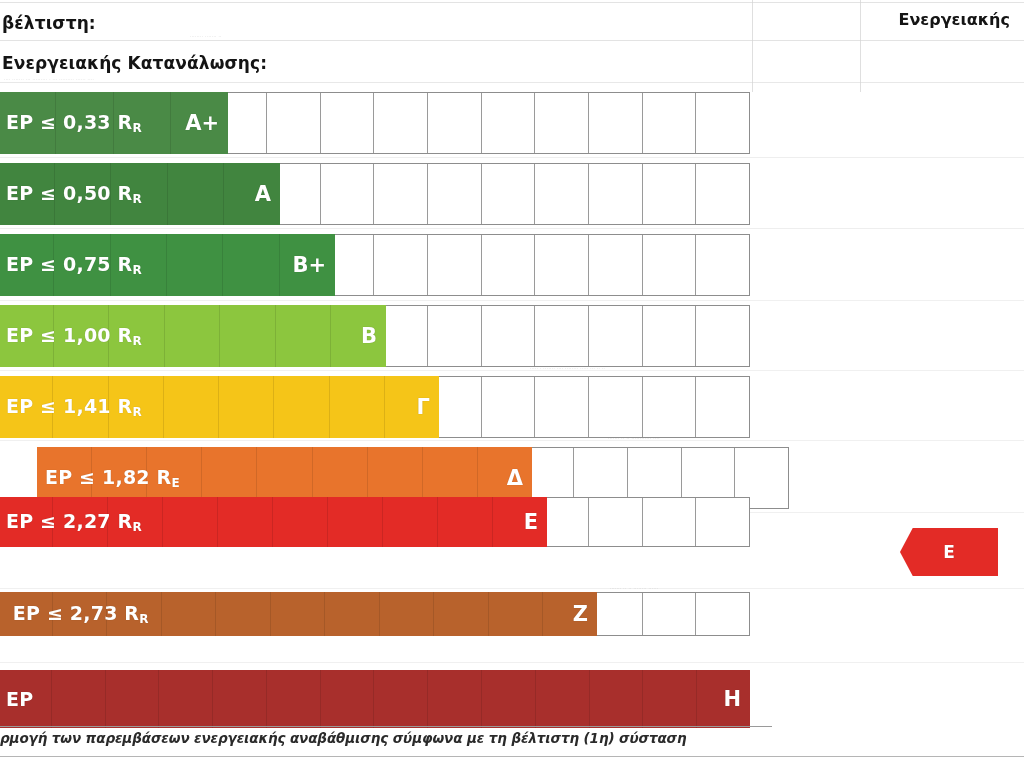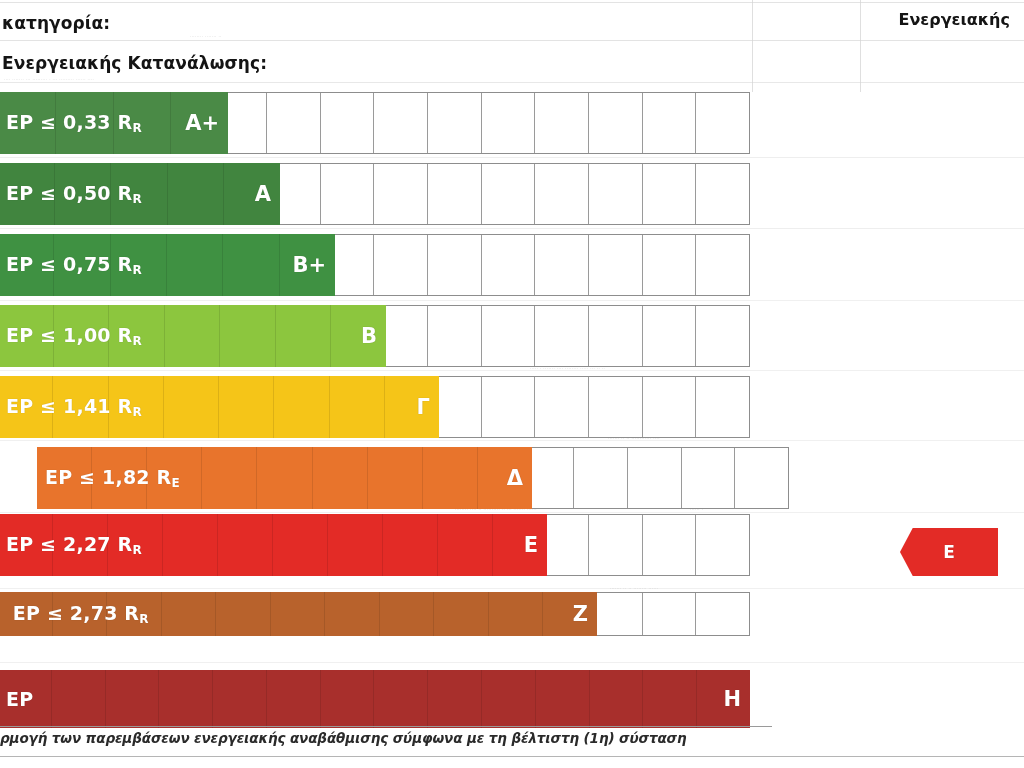--- a/index.html
+++ b/index.html
@@ -249,21 +249,21 @@
   <div class="ghost-text" style="left:530px; top:365px;">.....  . ....... .... ........ .....   ... .. ..</div>
   <div class="ghost-text" style="left:608px; top:435px;">.......        .. .. ............ ....</div>
   <div class="ghost-text" style="left:455px; top:506px;">........ .... .. .......... .. ... .......     ......</div>
   <div class="ghost-text" style="left:690px; top:506px;">......     .</div>
   <div class="ghost-text" style="left:610px; top:585px;">.......     .. ..  ........ ......</div>
 </div>
 
 <div class="header-zone">
 
   <div class="hdr-row hdr-row-1">
-    <span class="hdr-left-text">κατηγορία:</span>
+    <span class="hdr-left-text">βέλτιστη:</span>
   </div>
 
   <div class="hdr-right-text">Ενεργειακής</div>
 
   <div class="hdr-row hdr-row-2">
     <span class="hdr-left-text">Ενεργειακής Κατανάλωσης:</span>
   </div>
 </div>
 
 <div class="chart-zone">
@@ -462,21 +462,21 @@
           <i></i>
           <i></i>
           <i></i>
           <i></i>
         </div>
       <span class="bar-label">EP ≤ 1,82 R<span class="sub">E</span></span>
       <span class="bar-grade">Δ</span>
     </div>
   </div>
 
-  <div class="bar-row" style="top:426px; height:62px;">
+  <div class="bar-row" style="top:409px; height:50px;">
     <div class="grid-strip" style="width:752px;">
       <div class="grid-cells">
         <i></i>
           <i></i>
           <i></i>
           <i></i>
           <i></i>
           <i></i>
           <i></i>
           <i></i>

